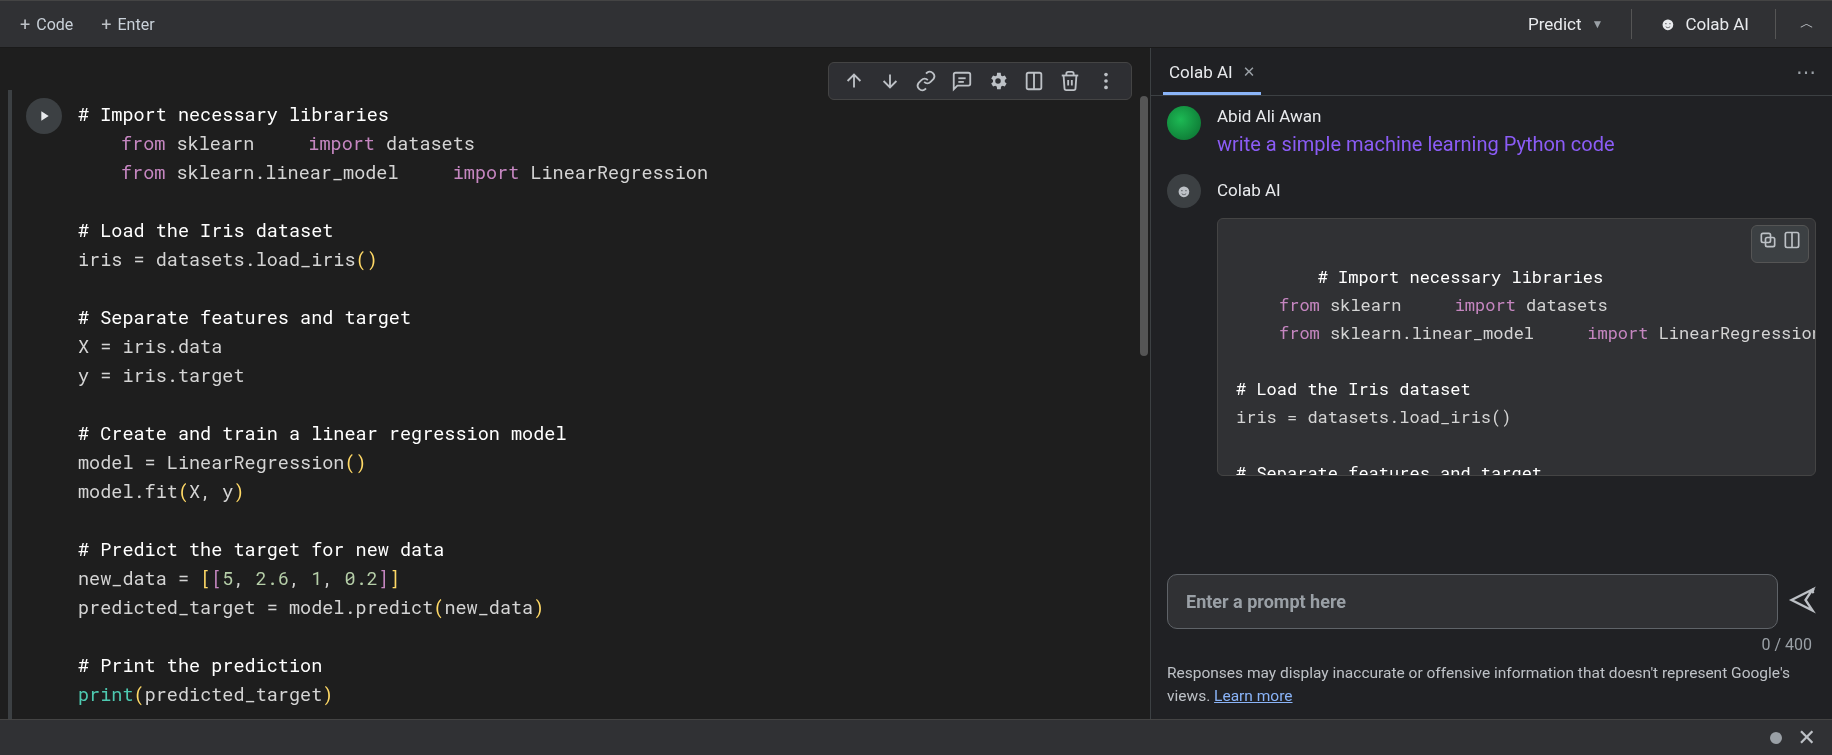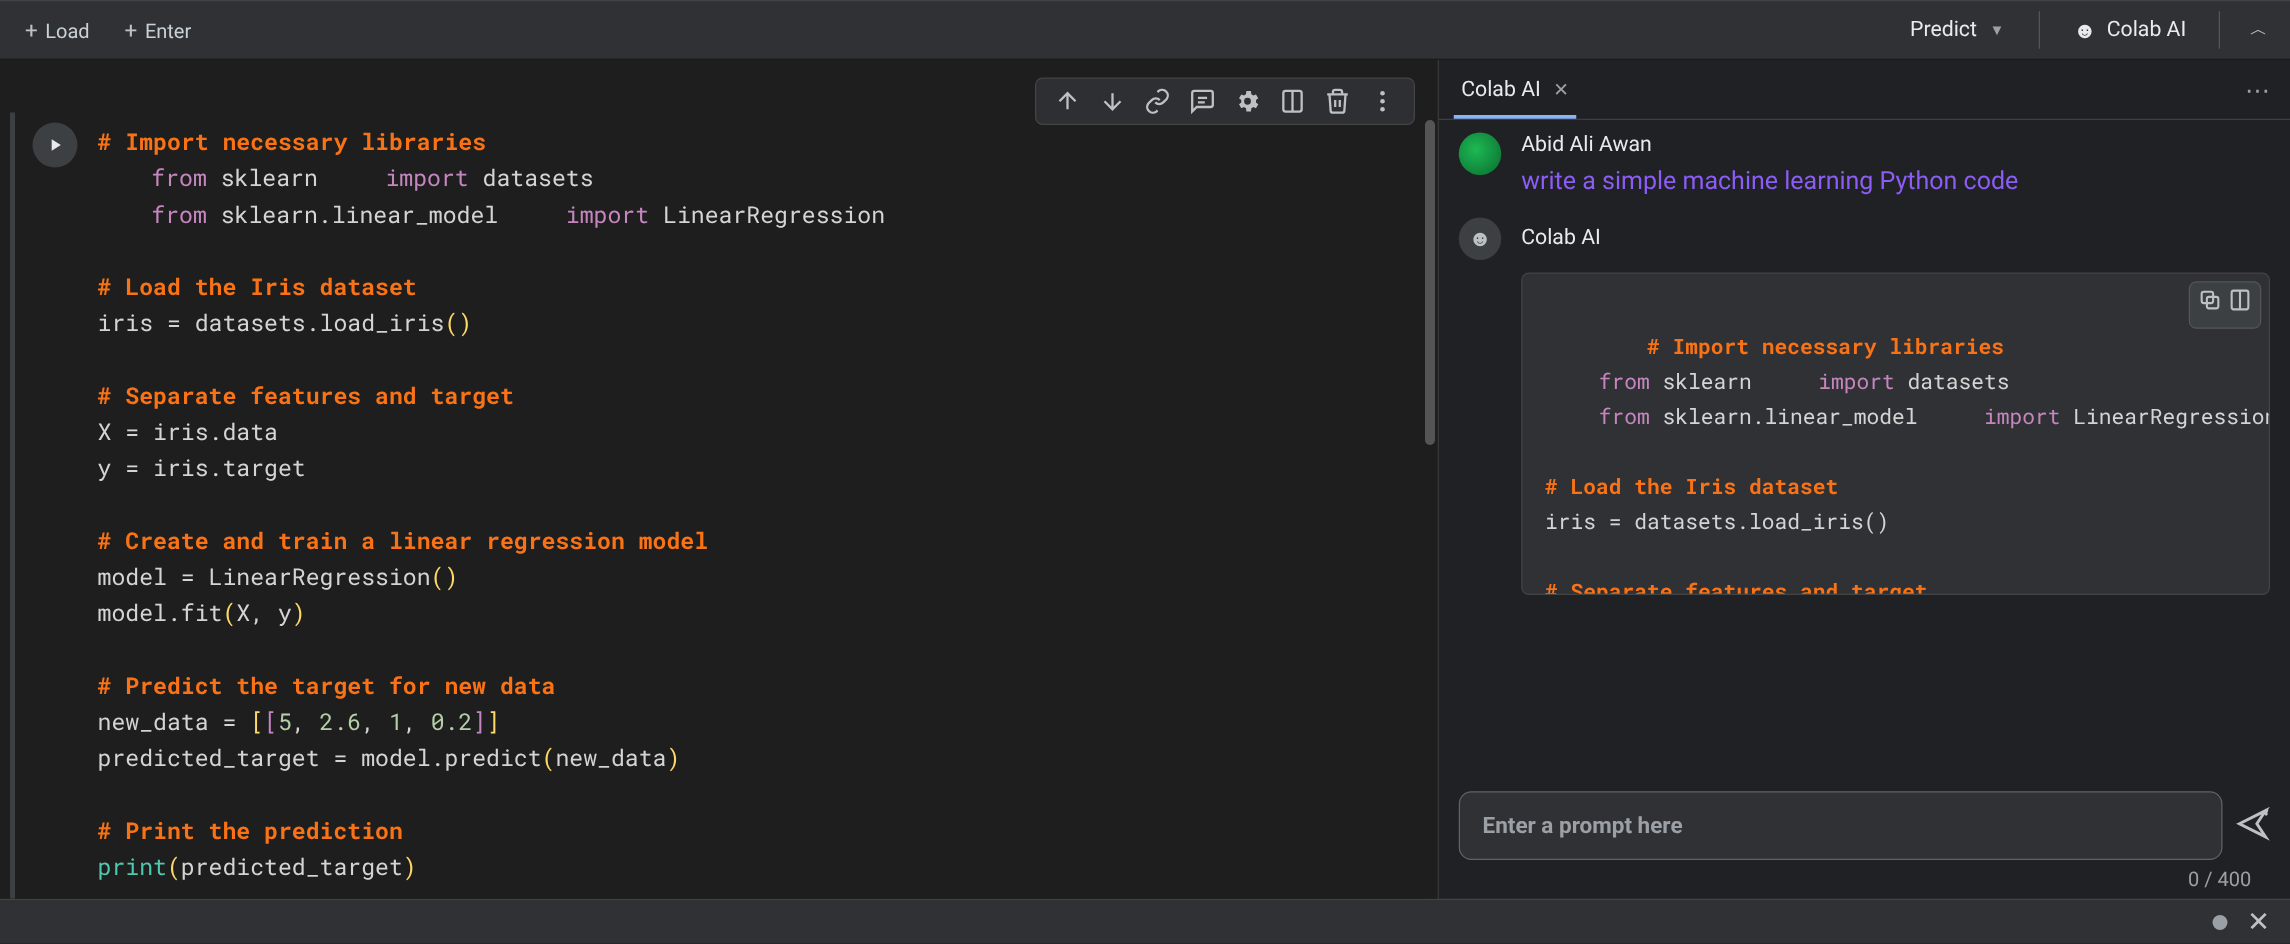--- a/index.html
+++ b/index.html
@@ -80,21 +80,21 @@
   font-family:"Roboto Mono","Courier New",monospace;
   font-size:18.5px;
   line-height:29px;
   color:#d4d4d4;
   white-space:pre;
 }
 .nb-scroll {
   position:absolute; right:2px; top:48px; width:8px; height:260px;
   background:#555; border-radius:4px;
 }
-.c-comment{color:#f97316;font-weight:bold;}
+.c-comment{color:#ffffff;}
 .c-kw{color:#c586c0;margin-left:43px;}
 .c-num{color:#b5cea8;}
 .c-pr{color:#ffd966;}
 .c-pu{color:#c586c0;}
 .c-cy{color:#4ec9b0;}
 .ai-pane {
   flex:1;
   background:#202124;
   border-left:1px solid #3c4043;
   display:flex; flex-direction:column;
@@ -162,21 +162,21 @@
   flex:1;
   background:#303134;
   border:1px solid #5f6368;
   border-radius:10px;
   padding:16px 18px;
   color:#9aa0a6;
   font-size:18px;
 }
 .send-ic { cursor:pointer; }
 .send-ic svg { width:28px; height:28px; stroke:#bdc1c6; fill:none; }
-.counter { text-align:right; color:#9aa0a6; font-size:16px; padding:4px 31px 6px 0; }
+.counter { text-align:right; color:#9aa0a6; font-size:16px; padding:4px 20px 6px 0; }
 .disclaimer {
   color:#bdc1c6; font-size:15.5px;
   padding:2px 16px 12px 16px; line-height:1.45;
 }
 .disclaimer a { color:#8ab4f8; }
 .statusbar {
   height:36px; background:#303134;
   border-top:1px solid #444;
   display:flex; align-items:center; justify-content:flex-end;
   gap:16px; padding:0 16px;
@@ -184,21 +184,21 @@
 .sdot { width:12px; height:12px; border-radius:50%; background:#9aa0a6; }
 .sx { color:#bdc1c6; font-size:22px; cursor:pointer; }
 </style>
 </head>
 <body>
 
 <div class="topbar">
   <div class="topbar-left">
     <div class="tb-btn">
       <span class="plus">+</span>
-      <span>Load</span>
+      <span>Code</span>
     </div>
     <div class="tb-btn">
       <span class="plus">+</span>
       <span>Enter</span>
     </div>
   </div>
   <div class="topbar-right">
     <div class="connect-btn">
       <span>Predict</span>
       <span style="font-size:12px;color:#9aa0a6;">▼</span>
@@ -352,19 +352,22 @@
         <span>Enter a prompt here</span>
       </div>
       <span class="send-ic">
         <svg viewBox="0 0 24 24" stroke-width="2">
             <path d="M3 12l18-9-6 9 6 9z"></path>
             <path d="M20 4l2 2M22 2l-1 3"></path>
           </svg>
       </span>
     </div>
     <div class="counter">0 / 400</div>
+    <div class="disclaimer">
+      <span>Responses may display inaccurate or offensive information that doesn't represent Google's views. </span><a href="#">Learn more</a>
+    </div>
   </div>
 </div>
 
 <div class="statusbar">
   <span class="sdot"></span>
   <span class="sx">✕</span>
 </div>
 
 </body></html>

